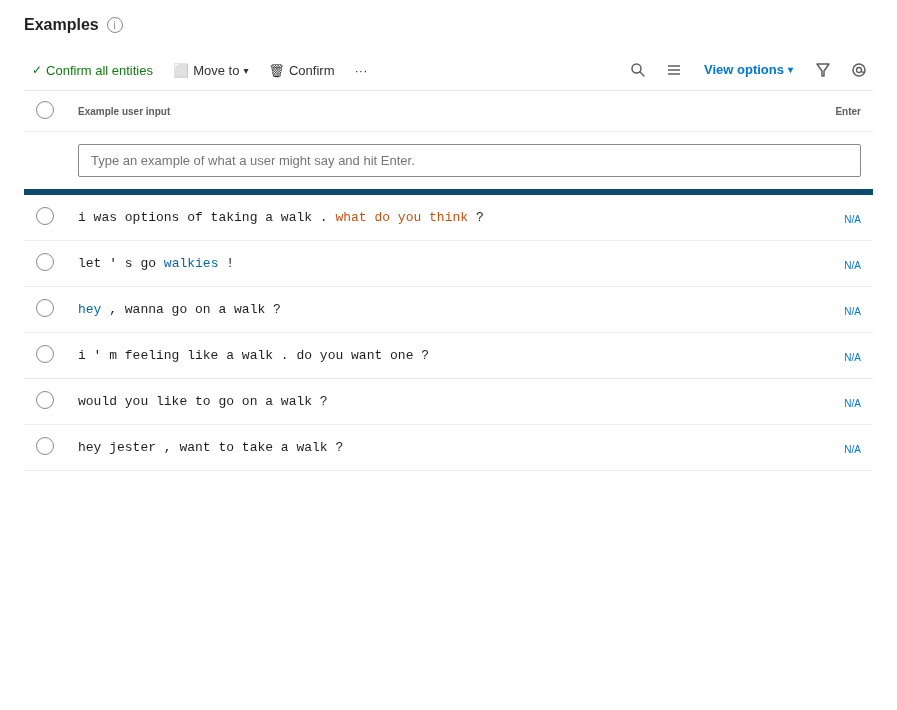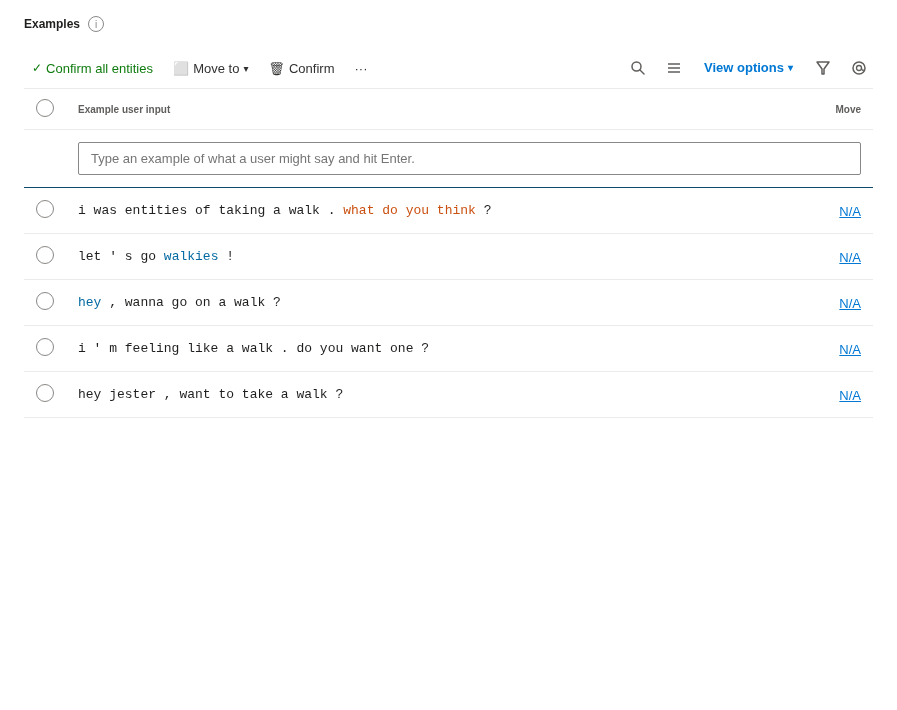--- a/index.html
+++ b/index.html
@@ -16,21 +16,21 @@
     }
 
     
     .page-header {
       display: flex;
       align-items: center;
       gap: 8px;
       margin-bottom: 16px;
     }
     .page-title {
-      font-size: 12px;
+      font-size: 16px;
       font-weight: 600;
       color: #201f1e;
     }
     .info-icon {
       width: 16px;
       height: 16px;
       border-radius: 50%;
       border: 1.5px solid #8a8886;
       display: inline-flex;
       align-items: center;
@@ -124,21 +124,21 @@
     .th-checkbox {
       width: 40px;
     }
     .th-score {
       text-align: right !important;
       width: 80px;
     }
 
     .input-row td {
       padding: 12px 12px;
-      border-bottom: 1px solid #0c4a6e;
+      border-bottom: 6px solid #0c4a6e;
     }
     .example-input {
       width: 100%;
       border: 1px solid #8a8886;
       padding: 8px 12px;
       font-size: 13px;
       color: #a19f9d;
       outline: none;
       font-family: 'Segoe UI', sans-serif;
       border-radius: 2px;
@@ -159,22 +159,21 @@
       font-size: 13px;
       color: #201f1e;
     }
     .td-score {
       text-align: right;
       width: 80px;
       vertical-align: middle;
     }
     .score-link {
       color: #0078d4;
-      text-decoration: underline;
-      font-size: 13px;
+      font-size: 10px;
       cursor: pointer;
     }
 
     
     .radio-circle {
       width: 18px;
       height: 18px;
       border-radius: 50%;
       border: 1.5px solid #8a8886;
       display: inline-block;
@@ -249,38 +248,38 @@
     </div>
   </div>
 
   <table class="examples-table">
     <thead>
       <tr class="table-header-row">
         <th class="th-checkbox">
           <span class="radio-circle"></span>
         </th>
         <th>Example user input</th>
-        <th class="th-score">Move</th>
+        <th class="th-score">Enter</th>
       </tr>
     </thead>
     <tbody>
 
       <tr class="input-row">
         <td></td>
         <td colspan="2">
           <input class="example-input" type="text" placeholder="Type an example of what a user might say and hit Enter." style="">
         </td>
       </tr>
 
       <tr class="data-row">
         <td class="td-checkbox">
           <span class="radio-circle"></span>
         </td>
         <td class="td-text">
-          <span class="tok-normal">i was entities of taking a walk . </span><span class="tok-orange">what do you think</span><span class="tok-normal"> ?</span>
+          <span class="tok-normal">i was options of taking a walk . </span><span class="tok-orange">what do you think</span><span class="tok-normal"> ?</span>
         </td>
         <td class="td-score">
           <span class="score-link">N/A</span>
         </td>
       </tr>
 
       <tr class="data-row">
         <td class="td-checkbox">
           <span class="radio-circle"></span>
         </td>
@@ -310,20 +309,31 @@
           <span class="radio-circle"></span>
         </td>
         <td class="td-text">
           <span class="tok-normal">i ' m feeling like a walk . do you want one ?</span>
         </td>
         <td class="td-score">
           <span class="score-link">N/A</span>
         </td>
       </tr>
 
+      <tr class="data-row">
+        <td class="td-checkbox">
+          <span class="radio-circle"></span>
+        </td>
+        <td class="td-text">
+          <span class="tok-normal">would you like to go on a walk ?</span>
+        </td>
+        <td class="td-score">
+          <span class="score-link">N/A</span>
+        </td>
+      </tr>
 
       <tr class="data-row">
         <td class="td-checkbox">
           <span class="radio-circle"></span>
         </td>
         <td class="td-text">
           <span class="tok-normal">hey jester , want to take a walk ?</span>
         </td>
         <td class="td-score">
           <span class="score-link">N/A</span>

